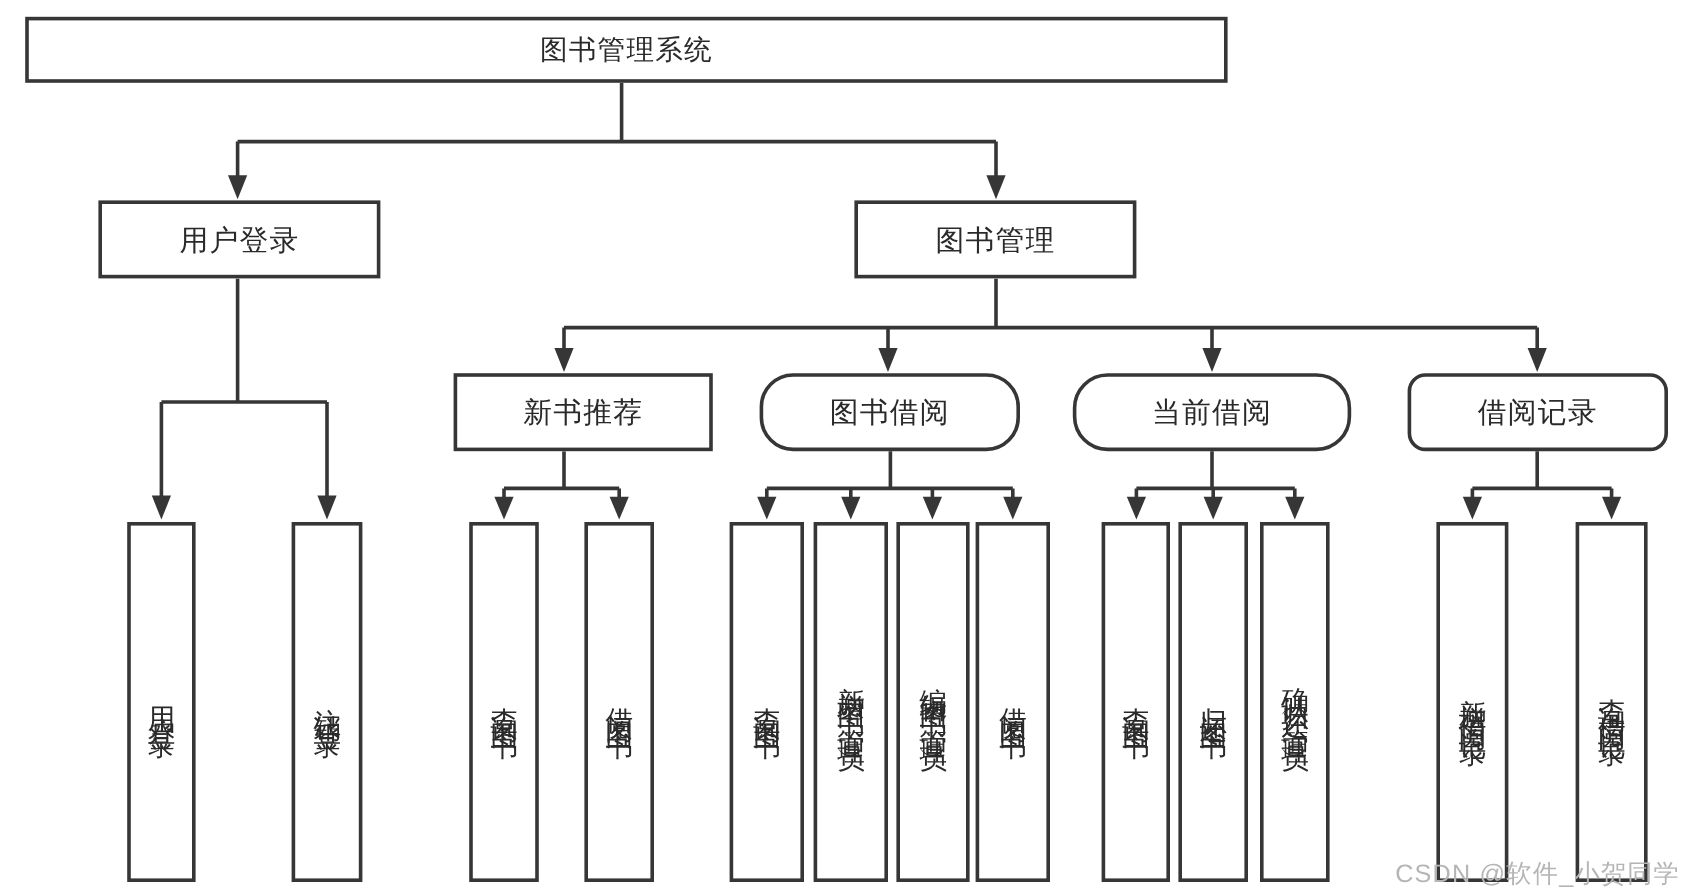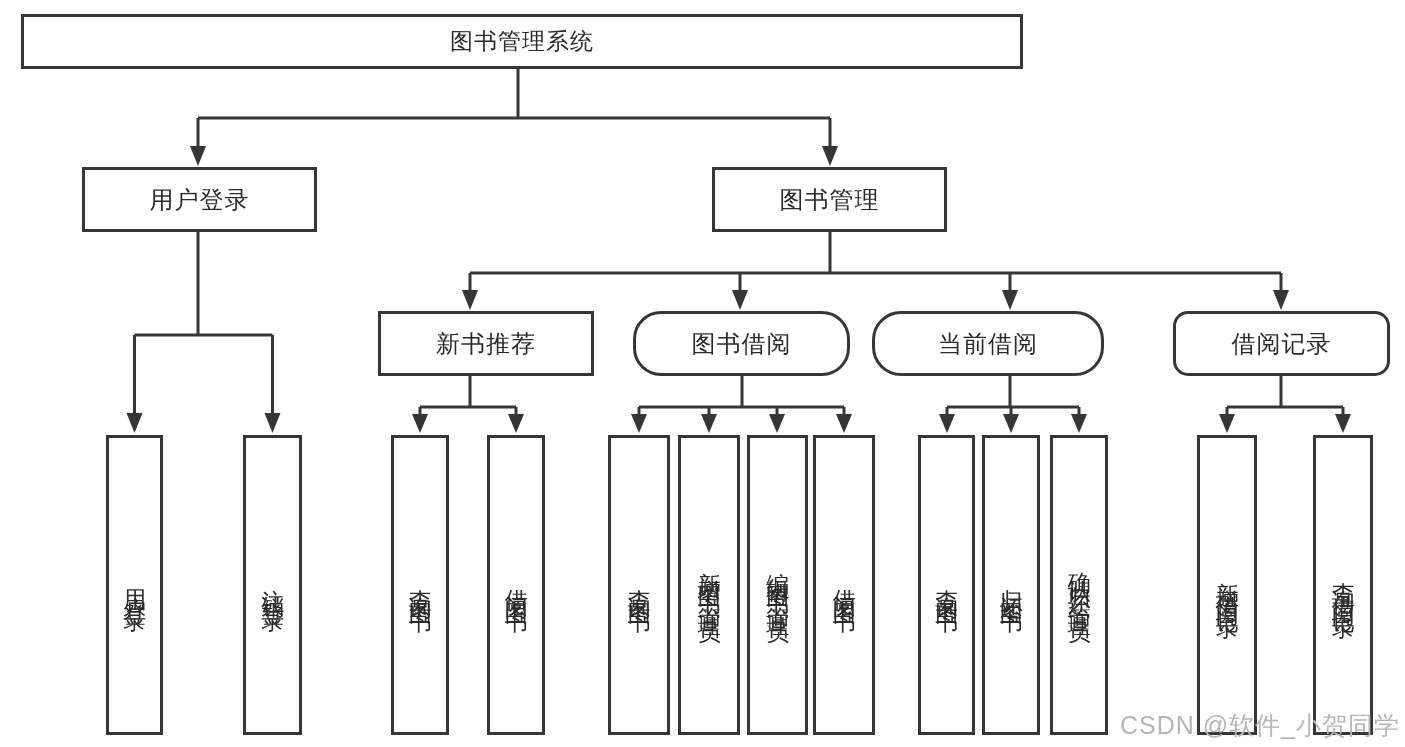--- a/index.html
+++ b/index.html
@@ -43,21 +43,21 @@
     writing-mode: vertical-rl;
     text-orientation: mixed;
     font-size: 23px;
     letter-spacing: 7px;
     line-height: 1.1;
   }
   .leaf span { display: block; }
   .watermark {
     position: absolute;
     right: 5px; bottom: 5px;
-    font-size: 25px;
+    font-size: 21px;
     letter-spacing: 1px;
     color: #b5b5b5;
     white-space: nowrap;
     pointer-events: none;
   }
 </style>
 </head>
 <body>
 
 <div class="canvas">
@@ -112,21 +112,21 @@
   <div class="node lvl2 node-h" style="left:712px;width:235px;">
     <span>图书管理</span>
   </div>
 
   <div class="node lvl3 node-h" style="left:362px;width:216px;margin-left:16px;">
     <span>新书推荐</span>
   </div>
   <div class="node lvl3 node-h" style="left:633px;width:217px;border-radius:28px;">
     <span>图书借阅</span>
   </div>
-  <div class="node lvl3 node-h" style="left:872px;width:232px;border-radius:29px;">
+  <div class="node lvl3 node-h" style="left:894px;width:232px;border-radius:29px;">
     <span>当前借阅</span>
   </div>
   <div class="node lvl3 node-h" style="left:1173px;width:217px;border-radius:15px;">
     <span>借阅记录</span>
   </div>
 
   <div class="node leaf" style="left:106px;width:57px;">
     <span>用户登录</span>
   </div>
   <div class="node leaf" style="left:243px;width:59px;">

